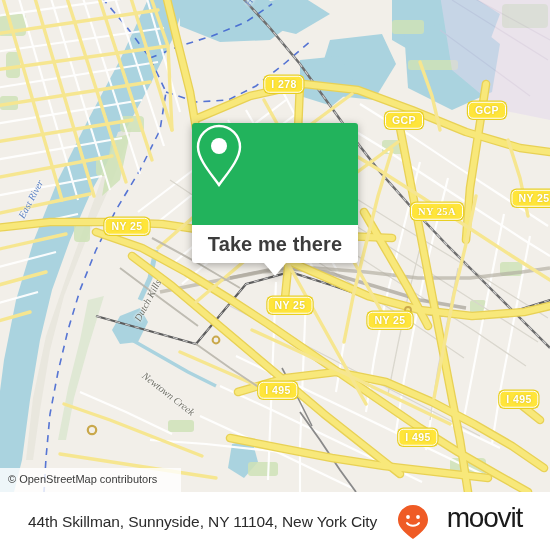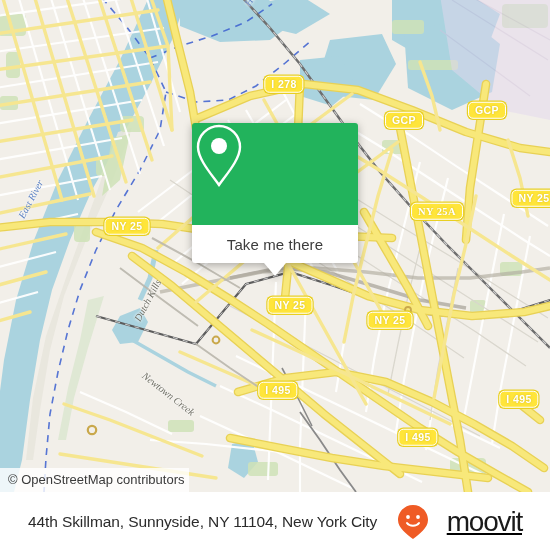--- a/index.html
+++ b/index.html
@@ -34,38 +34,38 @@
              font-family:"Liberation Serif","DejaVu Serif",serif;
              text-shadow:0 0 3px #fff,0 0 3px #fff;}
 
   
   #popup{position:absolute;left:192px;top:123px;width:166px;
          filter:drop-shadow(0 2px 4px rgba(0,0,0,.30));}
   #popup-green{background:#22b35c;height:102px;border-radius:3px 3px 0 0;
                display:flex;align-items:center;justify-content:center;}
   #popup-foot{background:#fff;height:38px;border-radius:0 0 3px 3px;
               display:flex;align-items:center;justify-content:center;}
-  #popup-foot-text{color:#3c3c3c;font-size:15px;letter-spacing:.1px;}
+  #popup-foot-text{color:#3c3c3c;font-size:20px;letter-spacing:.1px;font-weight:bold;}
   #popup-tail{position:absolute;left:50%;top:140px;transform:translateX(-50%);
               width:0;height:0;border-left:11px solid transparent;
               border-right:11px solid transparent;border-top:13px solid #fff;}
 
   
   #attrib{position:absolute;left:0;top:468px;
           background:rgba(255,255,255,.80);
-          padding:4px 4px 5px 8px;font-size:13px;color:#3a3a3a;
+          padding:4px 24px 5px 8px;font-size:11px;color:#3a3a3a;
           line-height:15px;}
 
   
   #bottombar{position:absolute;left:0;top:492px;width:550px;height:58px;
              background:#fff;display:flex;align-items:center;
              justify-content:space-between;padding:0 28px;
              box-sizing:border-box;border-top:1px solid #ffffff;}
   #addr{font-size:15.5px;color:#2b2b2b;white-space:nowrap;letter-spacing:-.1px;}
-  #brand{display:flex;align-items:center;gap:18px;text-decoration:underline;}
+  #brand{display:flex;align-items:flex-start;gap:18px;}
   #brand-word{font-size:28px;color:#1a1a1a;letter-spacing:-1.2px;
               font-weight:500;line-height:28px;}
 </style>
 </head>
 <body>
 
 <div id="app">
 
   <div id="map">
 

